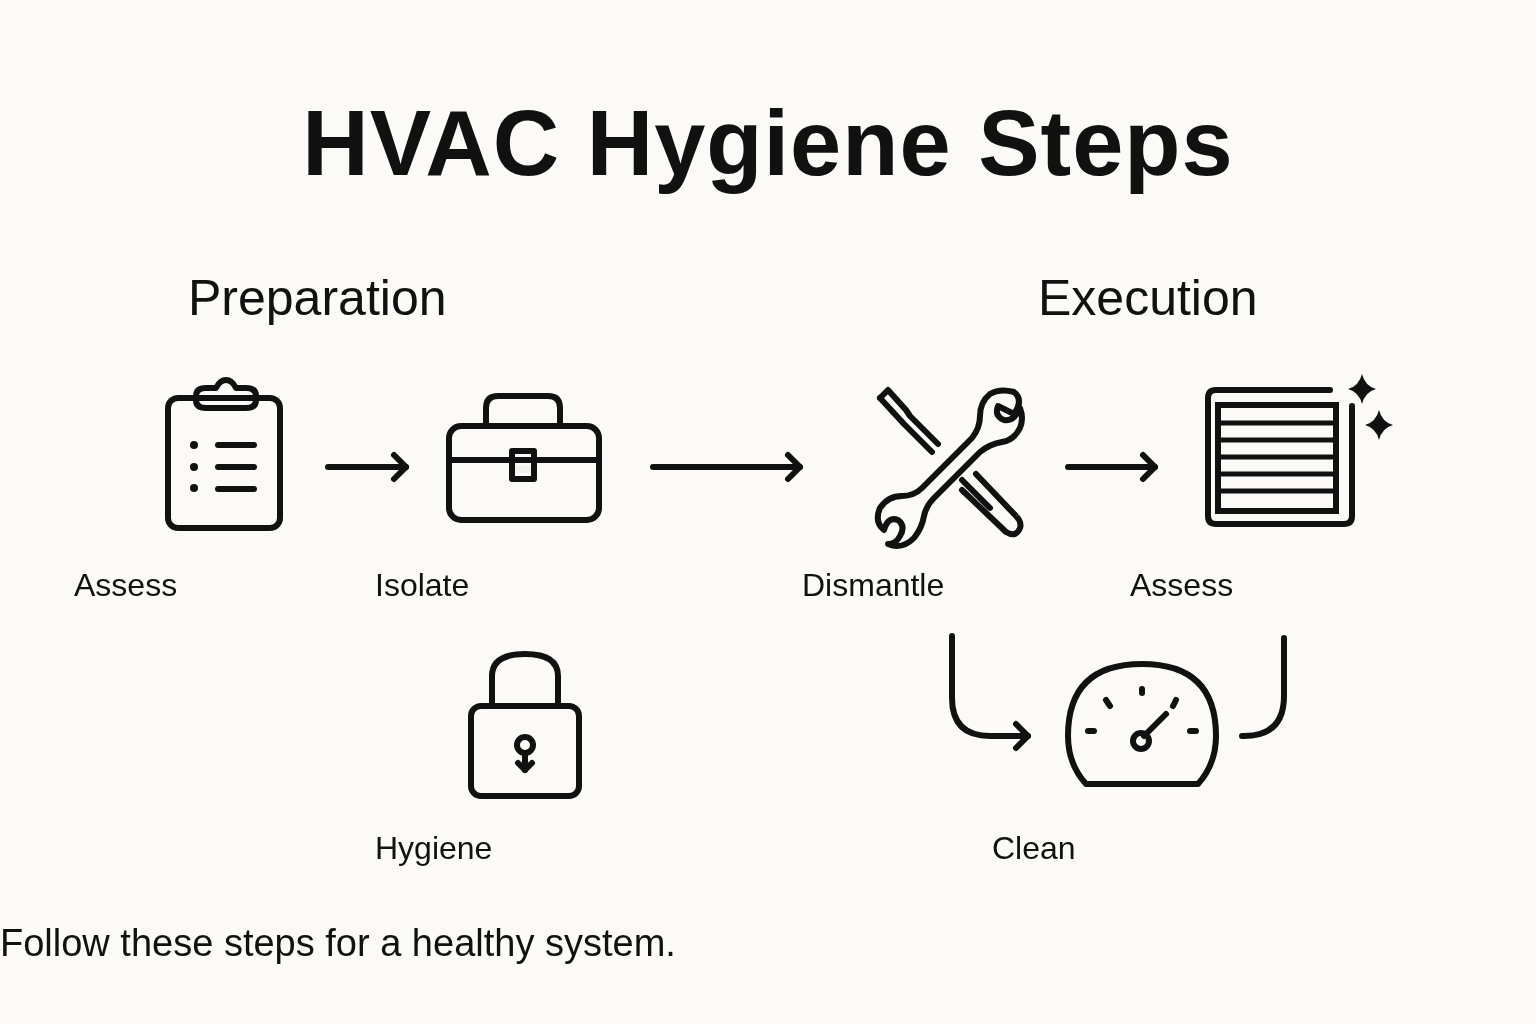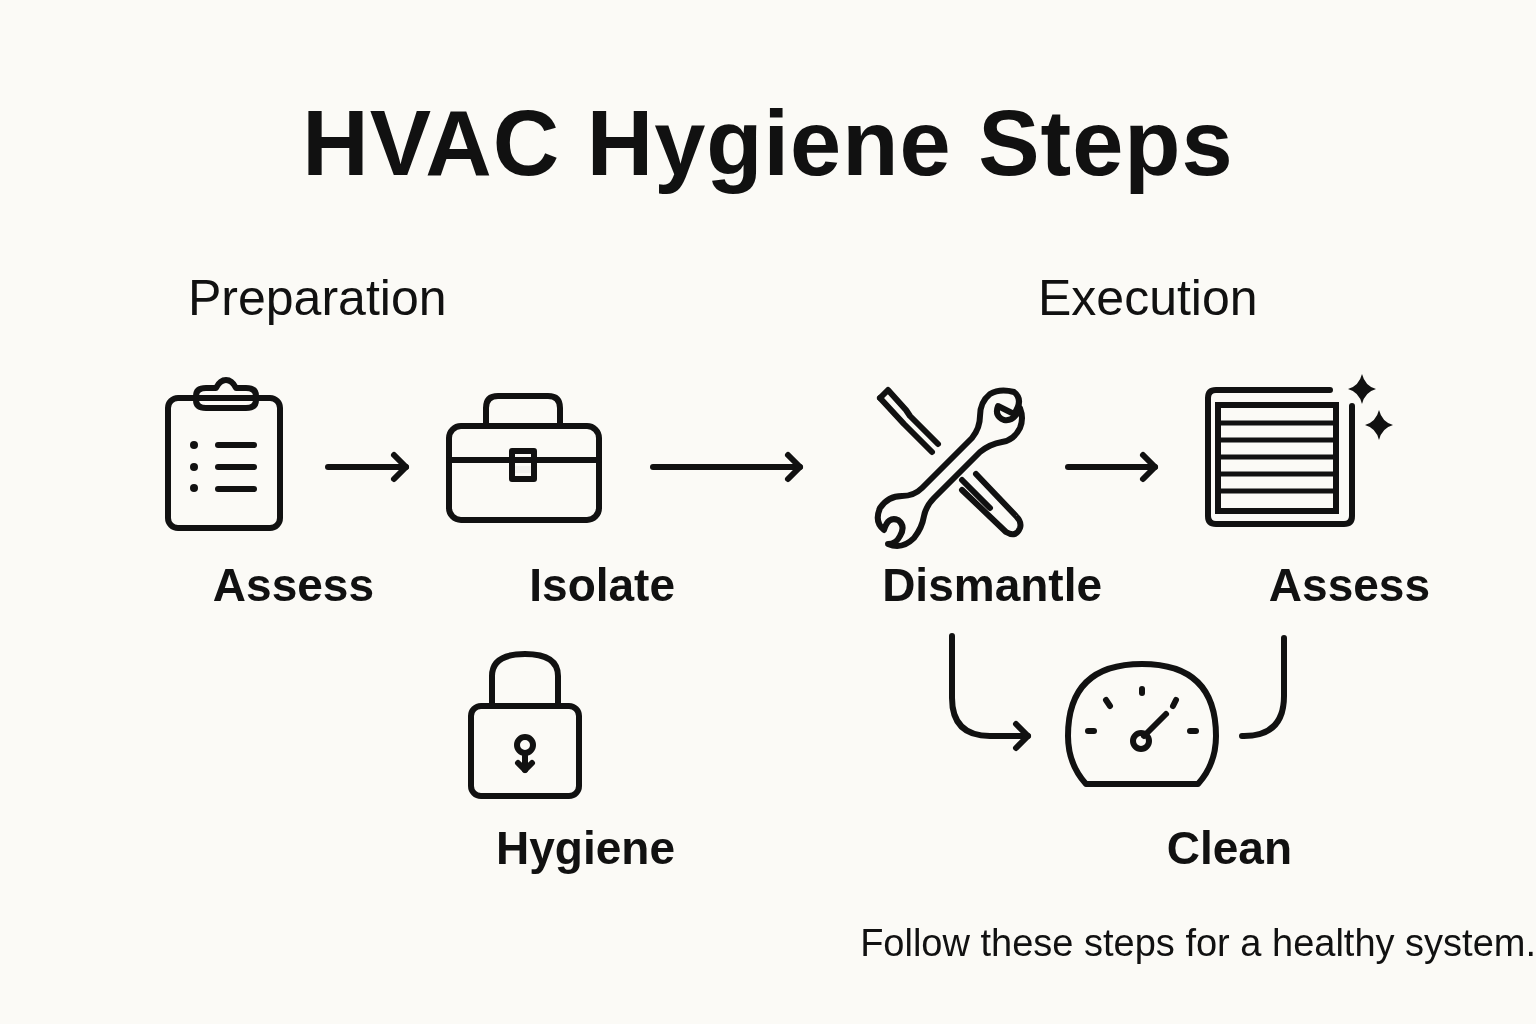--- a/index.html
+++ b/index.html
@@ -13,25 +13,25 @@
   .abs { position: absolute; }
   .title {
     left: 0; width: 1536px; top: 88px;
     text-align: center; font-size: 92px; font-weight: 700;
     letter-spacing: 1px; line-height: 110px;
   }
   .section {
     font-size: 50px; font-weight: 400; line-height: 60px; top: 268px;
   }
   .label {
-    font-size: 46px; font-weight: 700; line-height: 56px; text-align: right;
+    font-size: 32px; font-weight: 400; line-height: 56px; text-align: left;
     width: 300px;
   }
   .caption {
-    left: 0; width: 1536px; top: 918px; text-align: right;
+    left: 0; width: 1536px; top: 918px; text-align: left;
     font-size: 38px; line-height: 50px; font-weight: 400;
   }
   svg.diagram { position: absolute; left: 0; top: 0; }
   .ic { fill: none; stroke: #111; stroke-width: 6; stroke-linecap: round; stroke-linejoin: round; }
 </style>
 </head>
 <body>
 
 <div class="abs title">HVAC Hygiene Steps</div>
 

